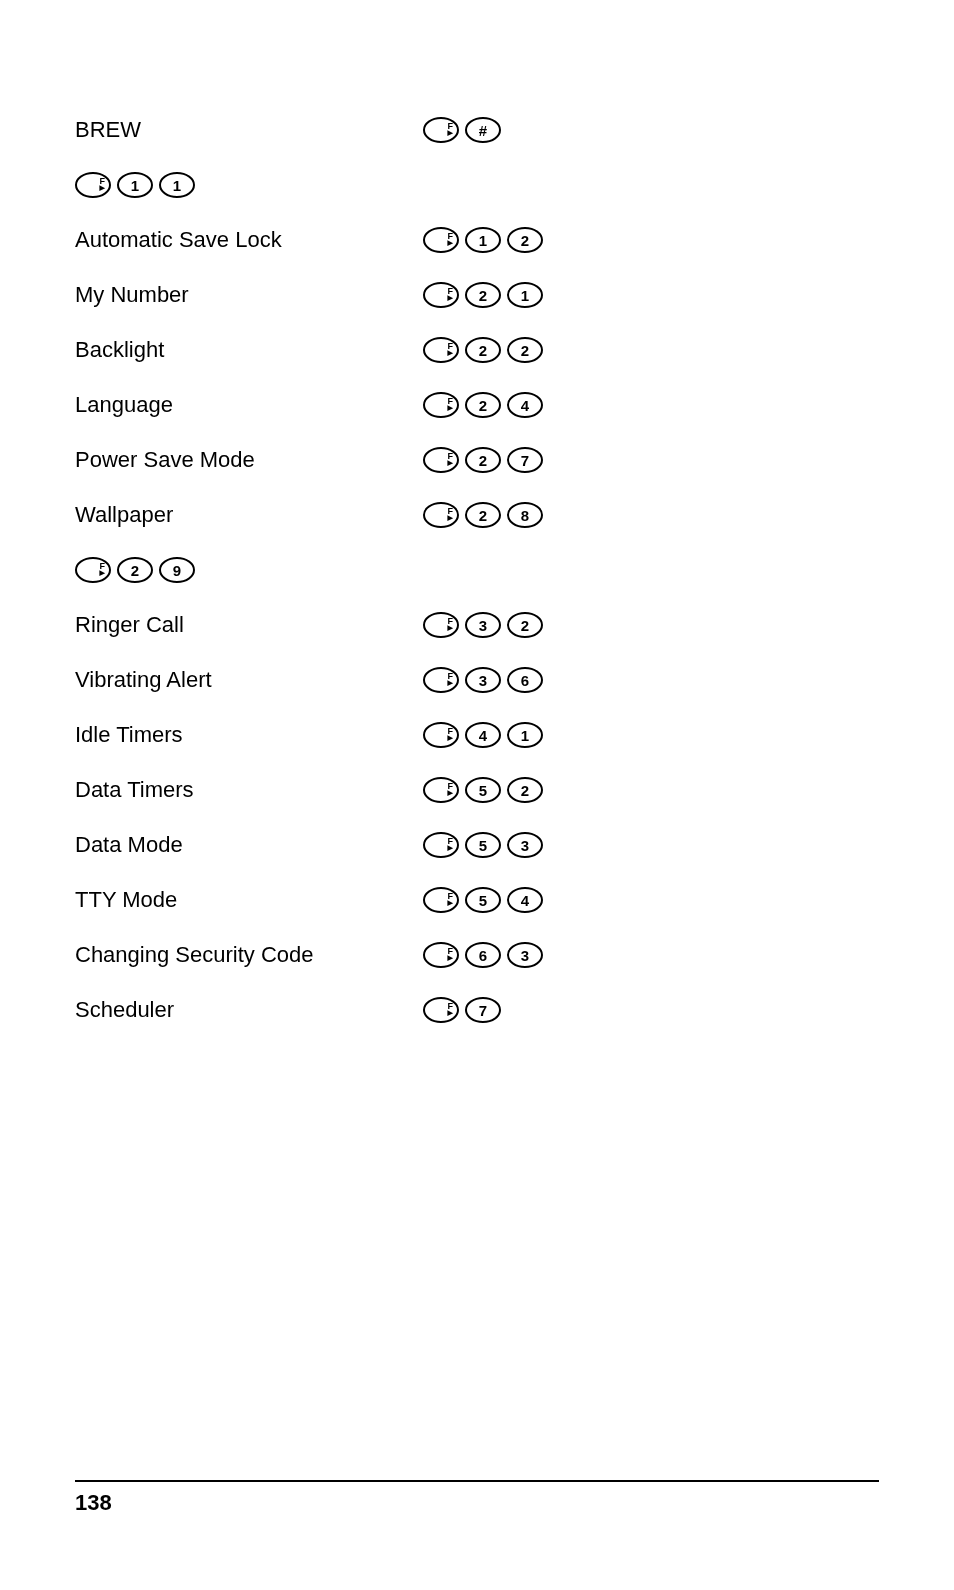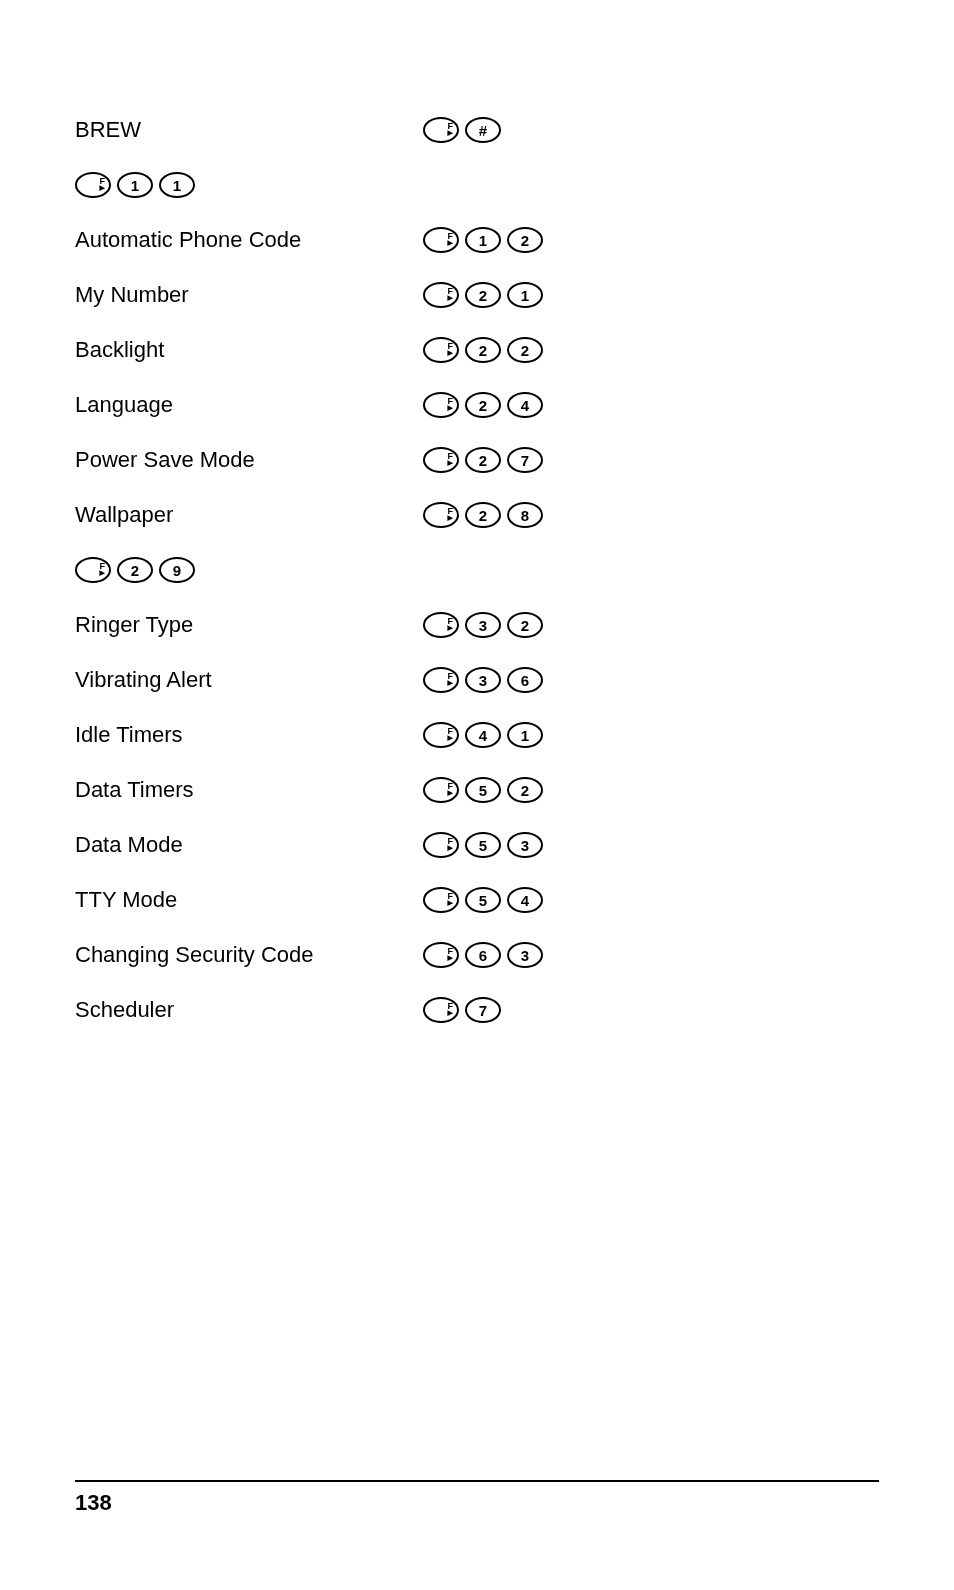--- a/index.html
+++ b/index.html
@@ -107,21 +107,21 @@
         </span>
         <span class="key">
           <span class="key-num">1</span>
         </span>
         <span class="key">
           <span class="key-num">1</span>
         </span>
       </div>
     </div>
     <div class="row">
-      <div class="label">Automatic Phone Code</div>
+      <div class="label">Automatic Save Lock</div>
       <div class="keys">
         <span class="key key-f">
           <span class="key-f-inner">
             <span>F</span>
             <span class="tri">▶</span>
           </span>
         </span>
         <span class="key">
           <span class="key-num">1</span>
         </span>
@@ -225,21 +225,21 @@
         </span>
         <span class="key">
           <span class="key-num">2</span>
         </span>
         <span class="key">
           <span class="key-num">9</span>
         </span>
       </div>
     </div>
     <div class="row">
-      <div class="label">Ringer Type</div>
+      <div class="label">Ringer Call</div>
       <div class="keys">
         <span class="key key-f">
           <span class="key-f-inner">
             <span>F</span>
             <span class="tri">▶</span>
           </span>
         </span>
         <span class="key">
           <span class="key-num">3</span>
         </span>

